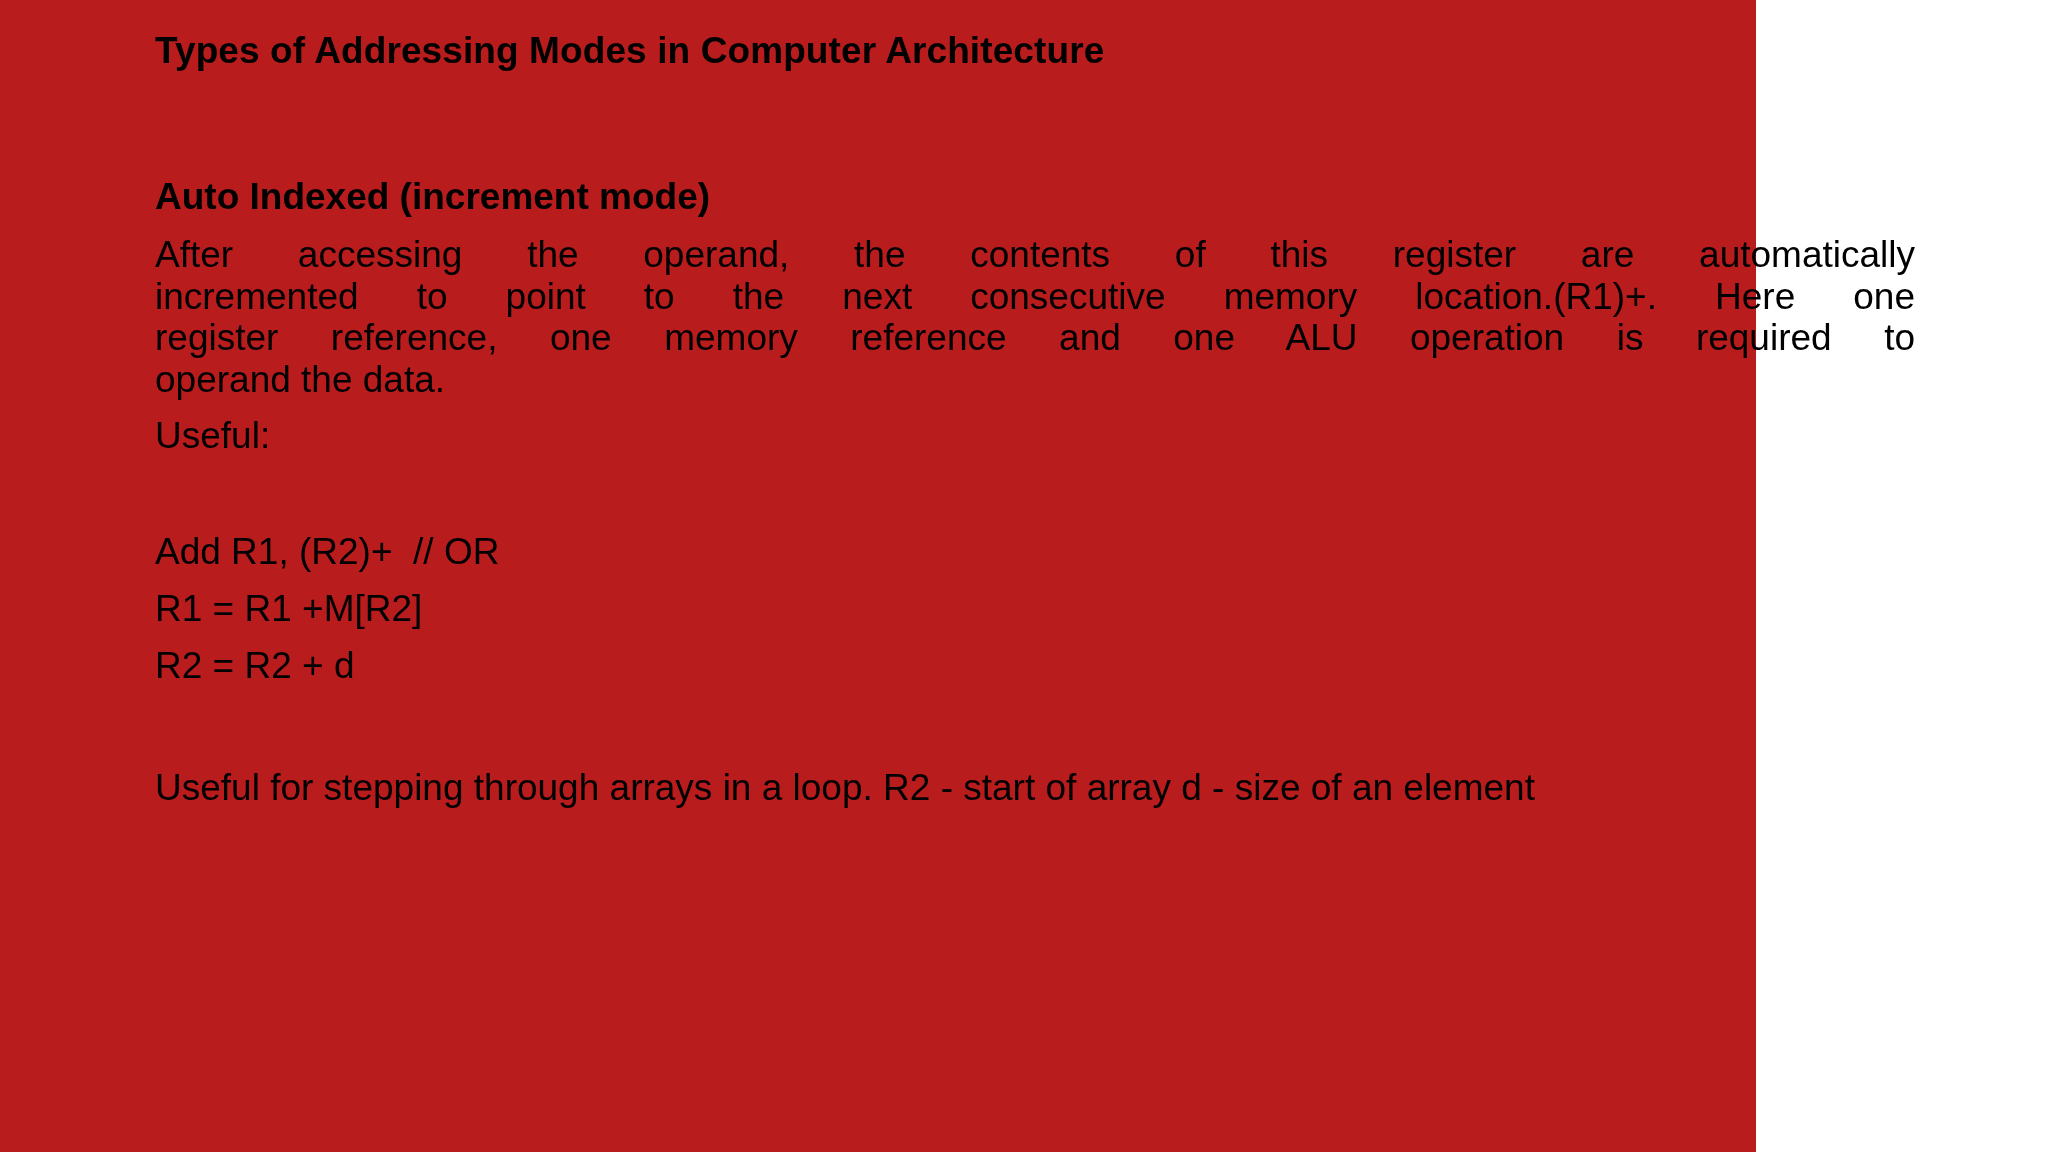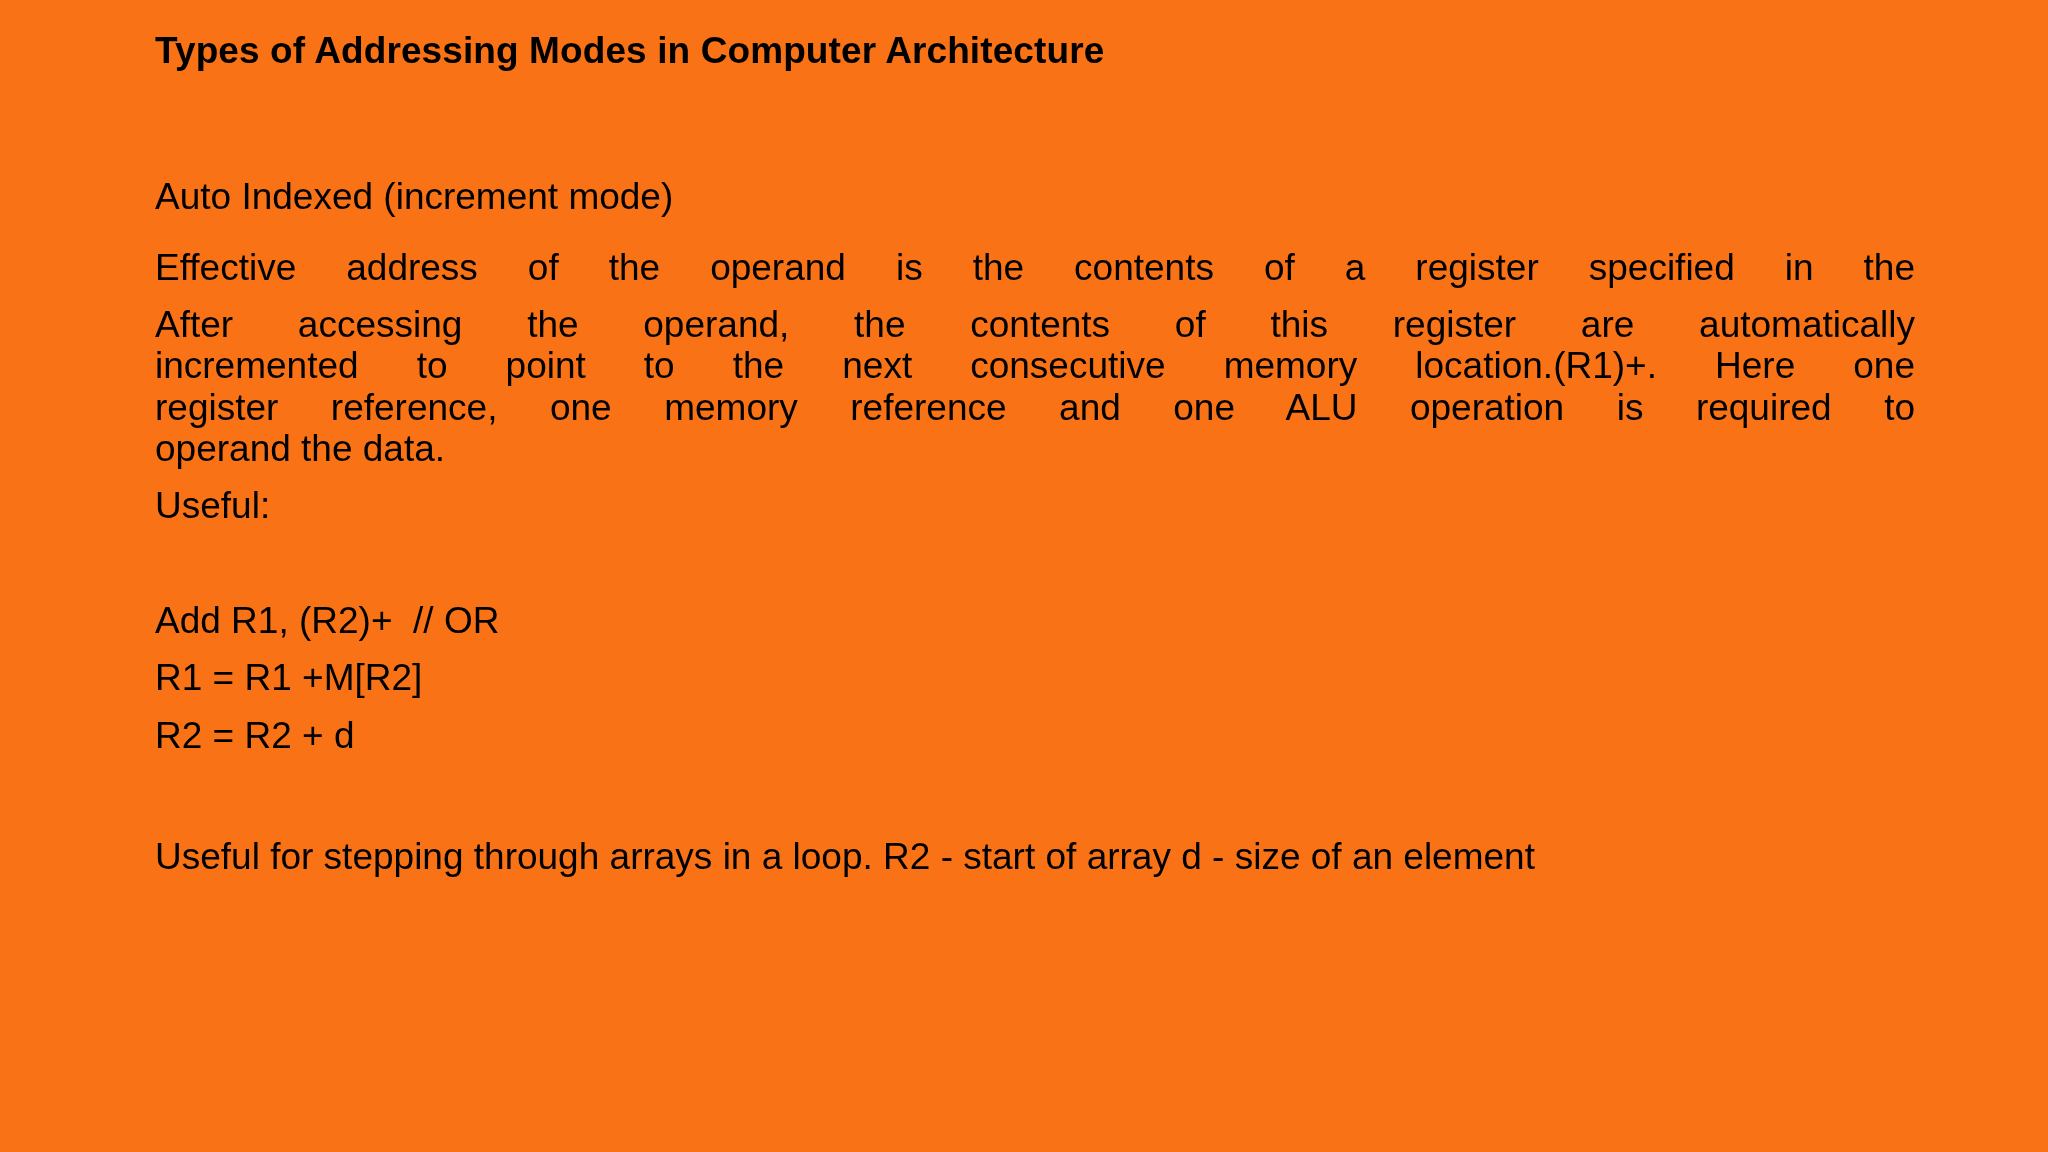--- a/index.html
+++ b/index.html
@@ -10,23 +10,23 @@
     width: 2048px;
     height: 1152px;
     background: #ffffff;
     font-family: "Liberation Sans", sans-serif;
     color: #000000;
     overflow: hidden;
   }
 
   .slide {
     position: relative;
-    width: 2048px;
+    width: 1756px;
     height: 1152px;
-    background: #f97316;
+    background: #b91c1c;
     box-sizing: border-box;
   }
 
   .content {
     position: absolute;
     left: 155px;
     top: 28px;
     width: 1760px;
   }
 
@@ -39,23 +39,23 @@
     padding: 0;
     white-space: nowrap;
   }
 
   .spacer-after-title {
     height: 100px;
   }
 
   .section-heading {
     font-size: 37px;
-    font-weight: normal;
+    font-weight: bold;
     line-height: 1.22;
-    margin: 0 0 28px 0;
+    margin: 0 0 14px 0;
     padding: 0;
     white-space: nowrap;
   }
 
   .body-par {
     font-size: 37px;
     font-weight: normal;
     line-height: 1.12;
     text-align: justify;
     text-justify: inter-word;
@@ -112,21 +112,20 @@
 <div class="slide">
   <div class="content">
 
     <h1 class="slide-title">Types of Addressing Modes in Computer Architecture</h1>
 
     <div class="spacer-after-title"></div>
 
     <h2 class="section-heading">Auto Indexed (increment mode)</h2>
 
     <p class="body-par">
-      <span class="ln">Effective address of the operand is the contents of a register specified in the</span>
     </p>
 
     <p class="body-par">
       <span class="ln">After accessing the operand, the contents of this register are automatically</span>
         <span class="ln">incremented to point to the next consecutive memory location.(R1)+. Here one</span>
         <span class="ln">register reference, one memory reference and one ALU operation is required to</span>
         <span class="ln last">operand the data.</span>
     </p>
 
     <p class="example-label">Useful:</p>

